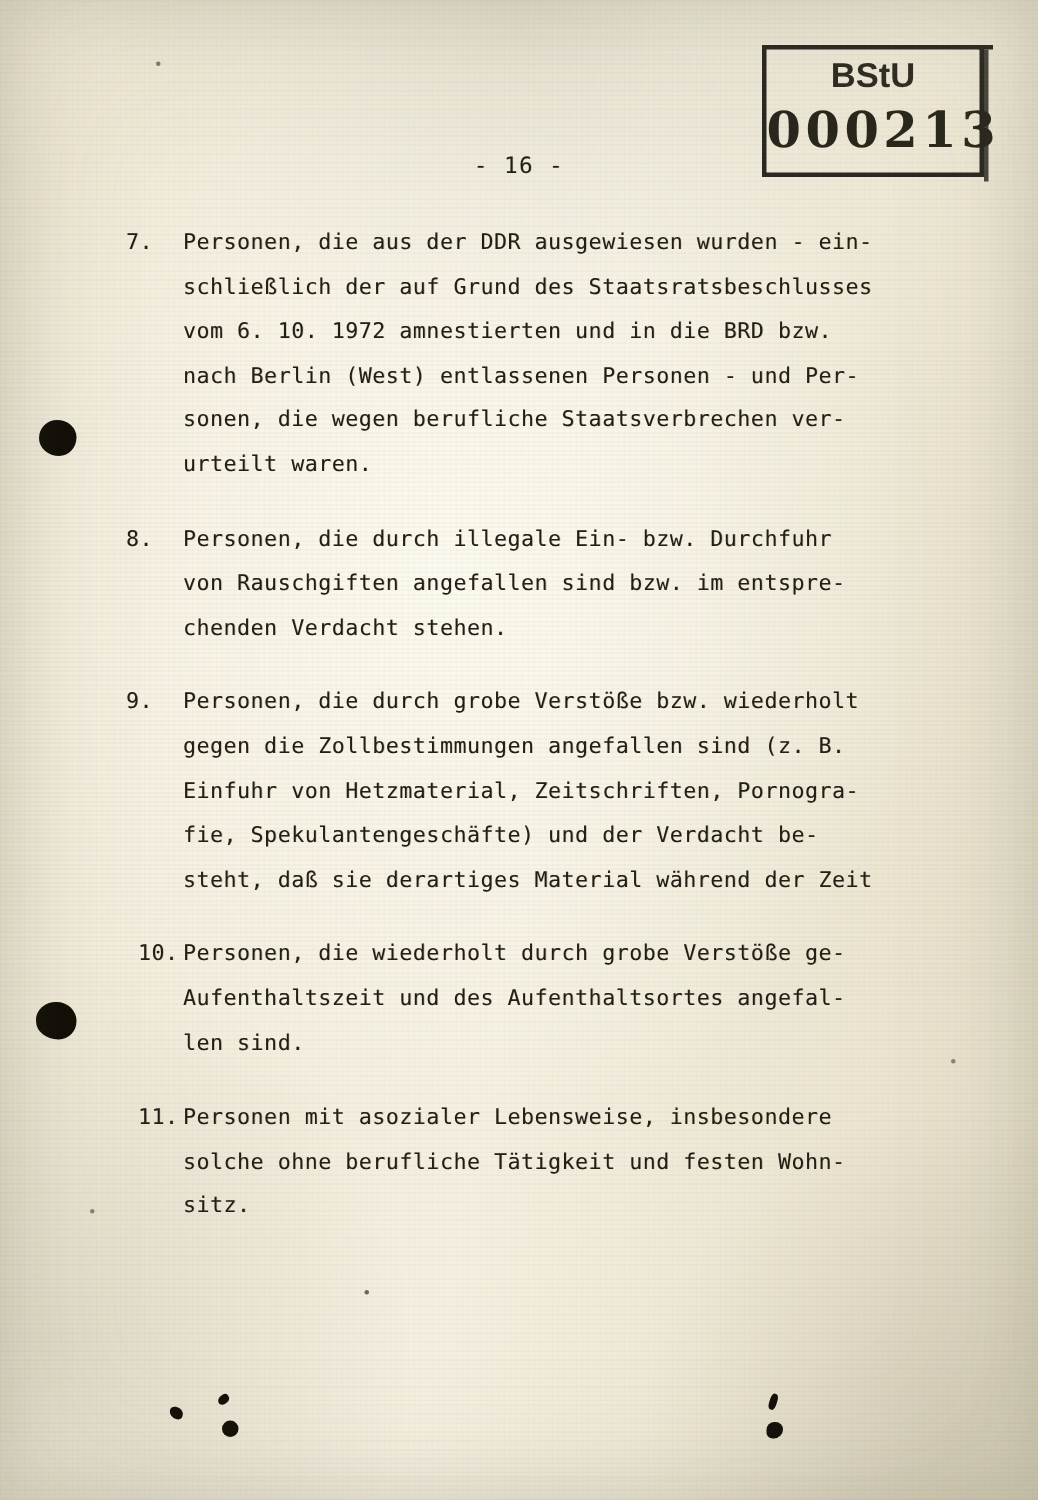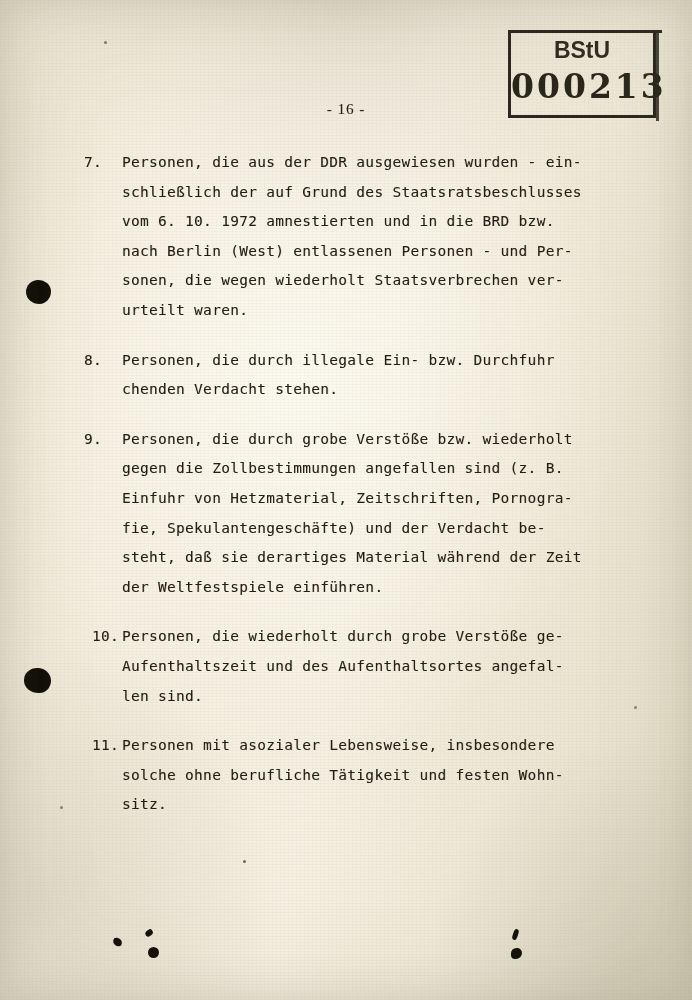--- a/index.html
+++ b/index.html
@@ -99,21 +99,20 @@
   
   .page-number {
     position: absolute;
     top: 101px;
     left: 0;
     width: 692px;
     text-align: center;
     font-size: 15px;
     letter-spacing: 1px;
     color: #231f16;
-    font-family: Liberation Serif, serif;
   }
 
   
   .body-block {
     position: absolute;
     top: 148px;
     left: 84px;
     width: 530px;
   }
   .item {
@@ -192,38 +191,38 @@
   <div class="page-number">- 16 -</div>
 
   <div class="body-block">
 
     <div class="item">
       <span class="item-marker">7.</span>
       <span class="item-line">Personen, die aus der DDR ausgewiesen wurden - ein-</span>
       <span class="item-line">schließlich der auf Grund des Staatsratsbeschlusses</span>
       <span class="item-line">vom 6. 10. 1972 amnestierten und in die BRD bzw.</span>
       <span class="item-line">nach Berlin (West) entlassenen Personen - und Per-</span>
-      <span class="item-line">sonen, die wegen wiederholt Staatsverbrechen ver-</span>
+      <span class="item-line">sonen, die wegen berufliche Staatsverbrechen ver-</span>
       <span class="item-line">urteilt waren.</span>
     </div>
 
     <div class="item">
       <span class="item-marker">8.</span>
       <span class="item-line">Personen, die durch illegale Ein- bzw. Durchfuhr</span>
+      <span class="item-line">von Rauschgiften angefallen sind bzw. im entspre-</span>
       <span class="item-line">chenden Verdacht stehen.</span>
     </div>
 
     <div class="item">
       <span class="item-marker">9.</span>
       <span class="item-line">Personen, die durch grobe Verstöße bzw. wiederholt</span>
       <span class="item-line">gegen die Zollbestimmungen angefallen sind (z. B.</span>
       <span class="item-line">Einfuhr von Hetzmaterial, Zeitschriften, Pornogra-</span>
       <span class="item-line">fie, Spekulantengeschäfte) und der Verdacht be-</span>
       <span class="item-line">steht, daß sie derartiges Material während der Zeit</span>
-      <span class="item-line">der Weltfestspiele einführen.</span>
     </div>
 
     <div class="item">
       <span class="item-marker wide">10.</span>
       <span class="item-line">Personen, die wiederholt durch grobe Verstöße ge-</span>
       <span class="item-line">Aufenthaltszeit und des Aufenthaltsortes angefal-</span>
       <span class="item-line">len sind.</span>
     </div>
 
     <div class="item">

